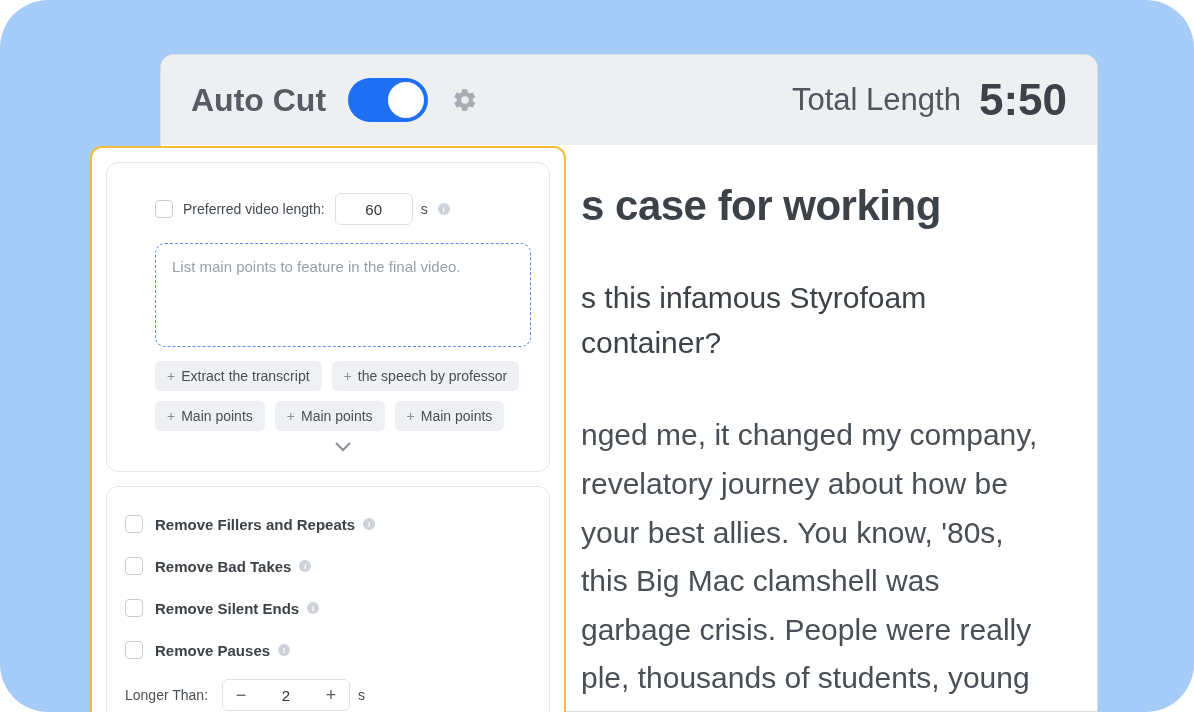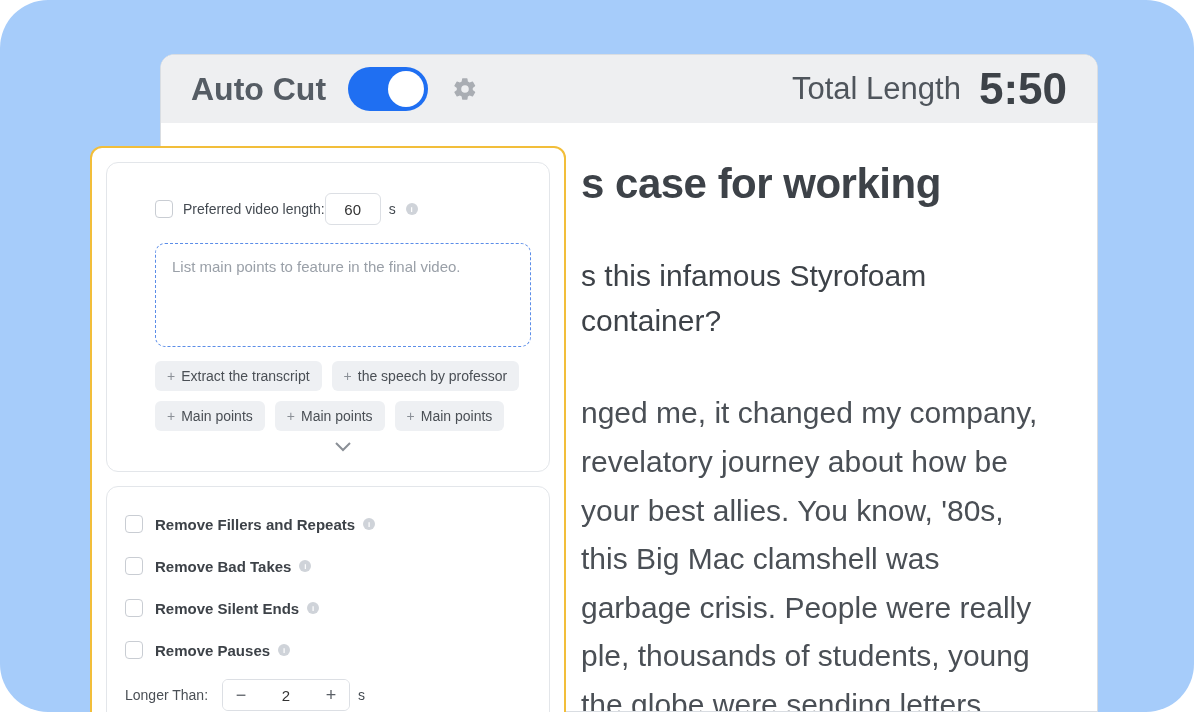--- a/index.html
+++ b/index.html
@@ -22,21 +22,21 @@
   left: 160px;
   top: 54px;
   right: 96px;
   bottom: 0;
   background: #fff;
   border-radius: 14px 14px 0 0;
   border: 1px solid #d9dde2;
   overflow: hidden;
 }
 .topbar {
-  height: 68px;
+  height: 90px;
   background: #eeeff1;
   display: flex;
   align-items: center;
   padding: 0 30px;
 }
 .autocut-label {
   font-size: 32px;
   font-weight: 700;
   color: #555c64;
 }
@@ -158,21 +158,22 @@
 }
 .info::after { content: "i"; }
 .sub-row {
   margin-left: 30px;
   margin-top: 14px;
   display: flex;
   align-items: center;
 }
 .sub-label { font-size: 14px; color: #444a51; margin-left: 10px; font-weight: 500; }
 .num-input {
-  width: 56px;
+  margin-left: 10px;
+  width: 78px;
   height: 32px;
   border: 1px solid #dcdfe4;
   border-radius: 6px;
   text-align: center;
   font-size: 15px;
   color: #333;
   background: #fff;
 }
 .unit { margin-left: 8px; font-size: 14px; color: #444a51; }
 .dashed-box {

